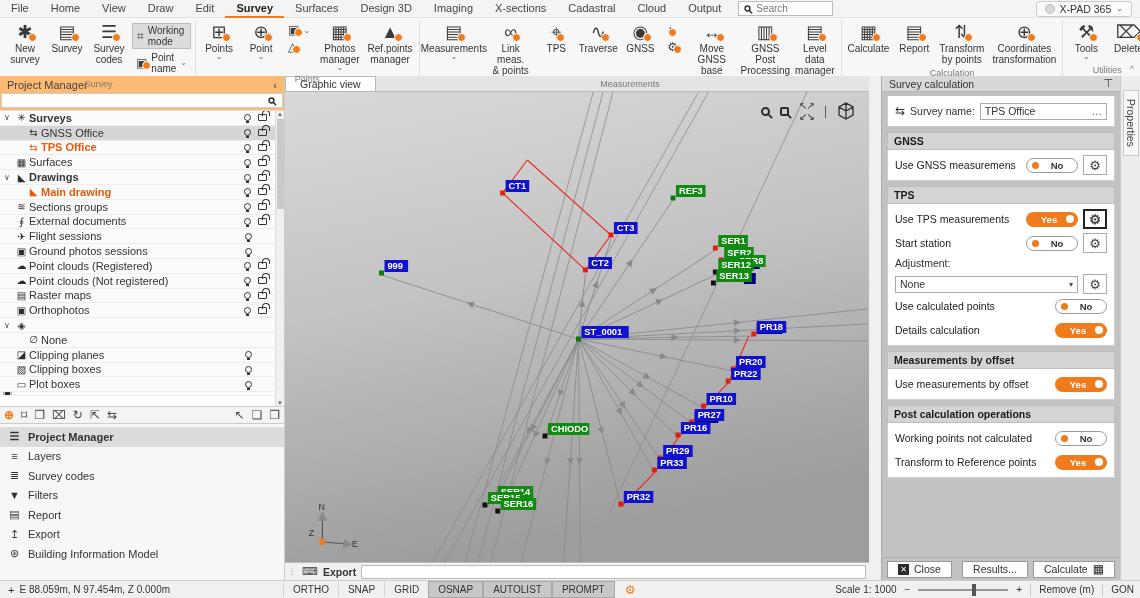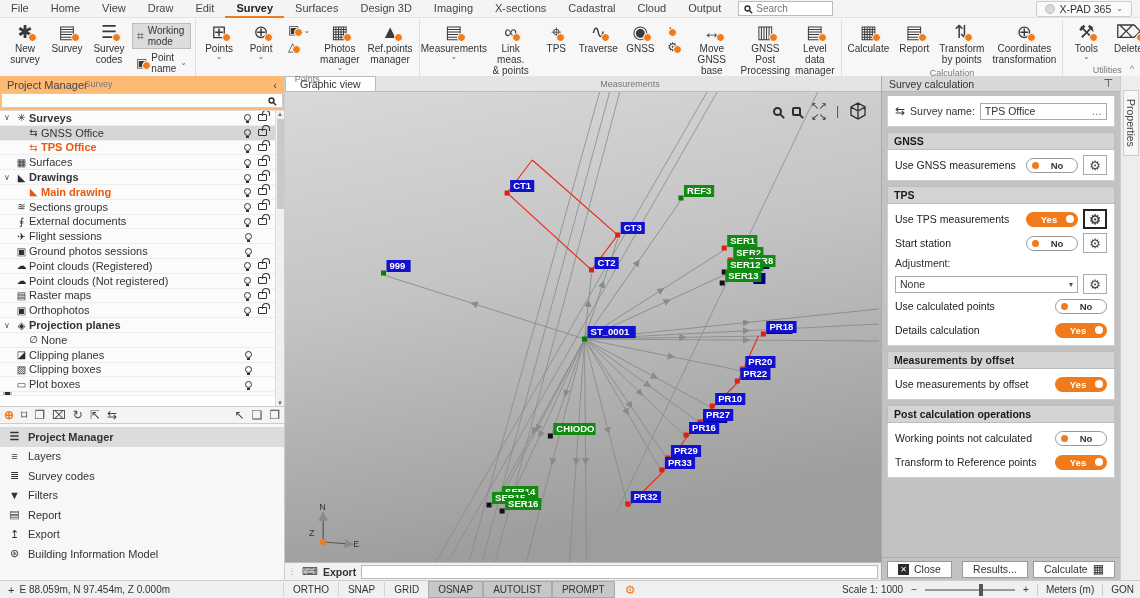--- a/index.html
+++ b/index.html
@@ -72,21 +72,21 @@
   .canvas-tools .sep { color:#555; font-size:12px; }
   .mag { width:9px; height:9px; border:2px solid #2d2d2d; border-radius:50%; position:relative; display:inline-block; }
   .mag::after { content:""; position:absolute; width:6px; height:2px; background:#2d2d2d; right:-5px; bottom:-3px; transform:rotate(45deg); }
   .cmdbar { height:18px; background:#f1f1f1; border-top:1px solid #bbb; display:flex; align-items:center; padding:0 3px; gap:5px; }
   .cmdbar .grip { color:#999; font-size:8px; letter-spacing:1px; }
   .cmdbar .kbd { font-size:11px; }
   .cmdbar .cmdlabel { font-weight:bold; font-size:10.5px; }
   .cmdbar input { flex:1; height:14px; border:1px solid #bbb; background:#fff; outline:none; font-family:"Liberation Sans",sans-serif; }
 
   
-  .rpanel { width:239px; background:#c2c2c2; border-left:1px solid #aaa; display:flex; flex-direction:column; }
+  .rpanel { width:239px; background:#c2c2c2; border-left:1px solid #aaa; display:flex; flex-direction:column;margin-left:12px; }
   .rp-header { height:16px; background:#d8d8d8; border-bottom:1px solid #b5b5b5; display:flex; align-items:center; justify-content:space-between; padding:0 7px; font-size:10.5px; color:#333; }
   .rp-body { flex:1; padding:4px 5px; overflow:hidden; }
   .rp-section { margin-bottom:5px; }
   .rp-sec-header { background:#d4d4d4; border:1px solid #bdbdbd; font-weight:bold; font-size:10.5px; padding:2px 6px; color:#1a1a1a; }
   .rp-sec-body { background:#fff; border:1px solid #cfcfcf; border-top:none; padding:3px 7px; }
   .rp-row { display:flex; align-items:center; min-height:24px; gap:5px; }
   .rp-row .rlabel { flex:1; font-size:10.5px; color:#222; }
   .rp-row.two-line { flex-wrap:wrap; }
   .namebox { flex:1; border:1px solid #aaa; background:#fff; height:17px; display:flex; align-items:center; padding:0 4px; font-size:10.5px; }
   .namebox .dots { margin-left:auto; color:#666; }
@@ -417,21 +417,20 @@
             <div class="trow">
               <span class="expander"></span>
               <span class="ticon">▣</span>
               <span class="tlabel">Orthophotos</span>
               <span class="bulb"></span>
               <span class="lockic"></span>
             </div>
             <div class="trow bold">
               <span class="expander">∨</span>
               <span class="ticon">◈</span>
-              <span class="tlabel">Projection planes</span>
               <span style="width: 16px;"></span>
             </div>
             <div class="trow">
               <span class="expander" style="width: 26px;"></span>
               <span class="ticon">∅</span>
               <span class="tlabel">None</span>
               <span style="width: 16px;"></span>
             </div>
             <div class="trow">
               <span class="expander"></span>
@@ -851,18 +850,18 @@
       </div>
     <span class="st-gear">⚙</span>
     <div class="st-right">
       <span>Scale 1: 1000</span>
       <span>−</span>
       <div class="slider">
           <div class="thumb"></div>
         </div>
       <span>+</span>
       <div class="st-div"></div>
-      <span>Meters (m)</span>
+      <span>Remove (m)</span>
       <div class="st-div"></div>
       <span>GON</span>
     </div>
   </div>
 </div>
 
 </body></html>

